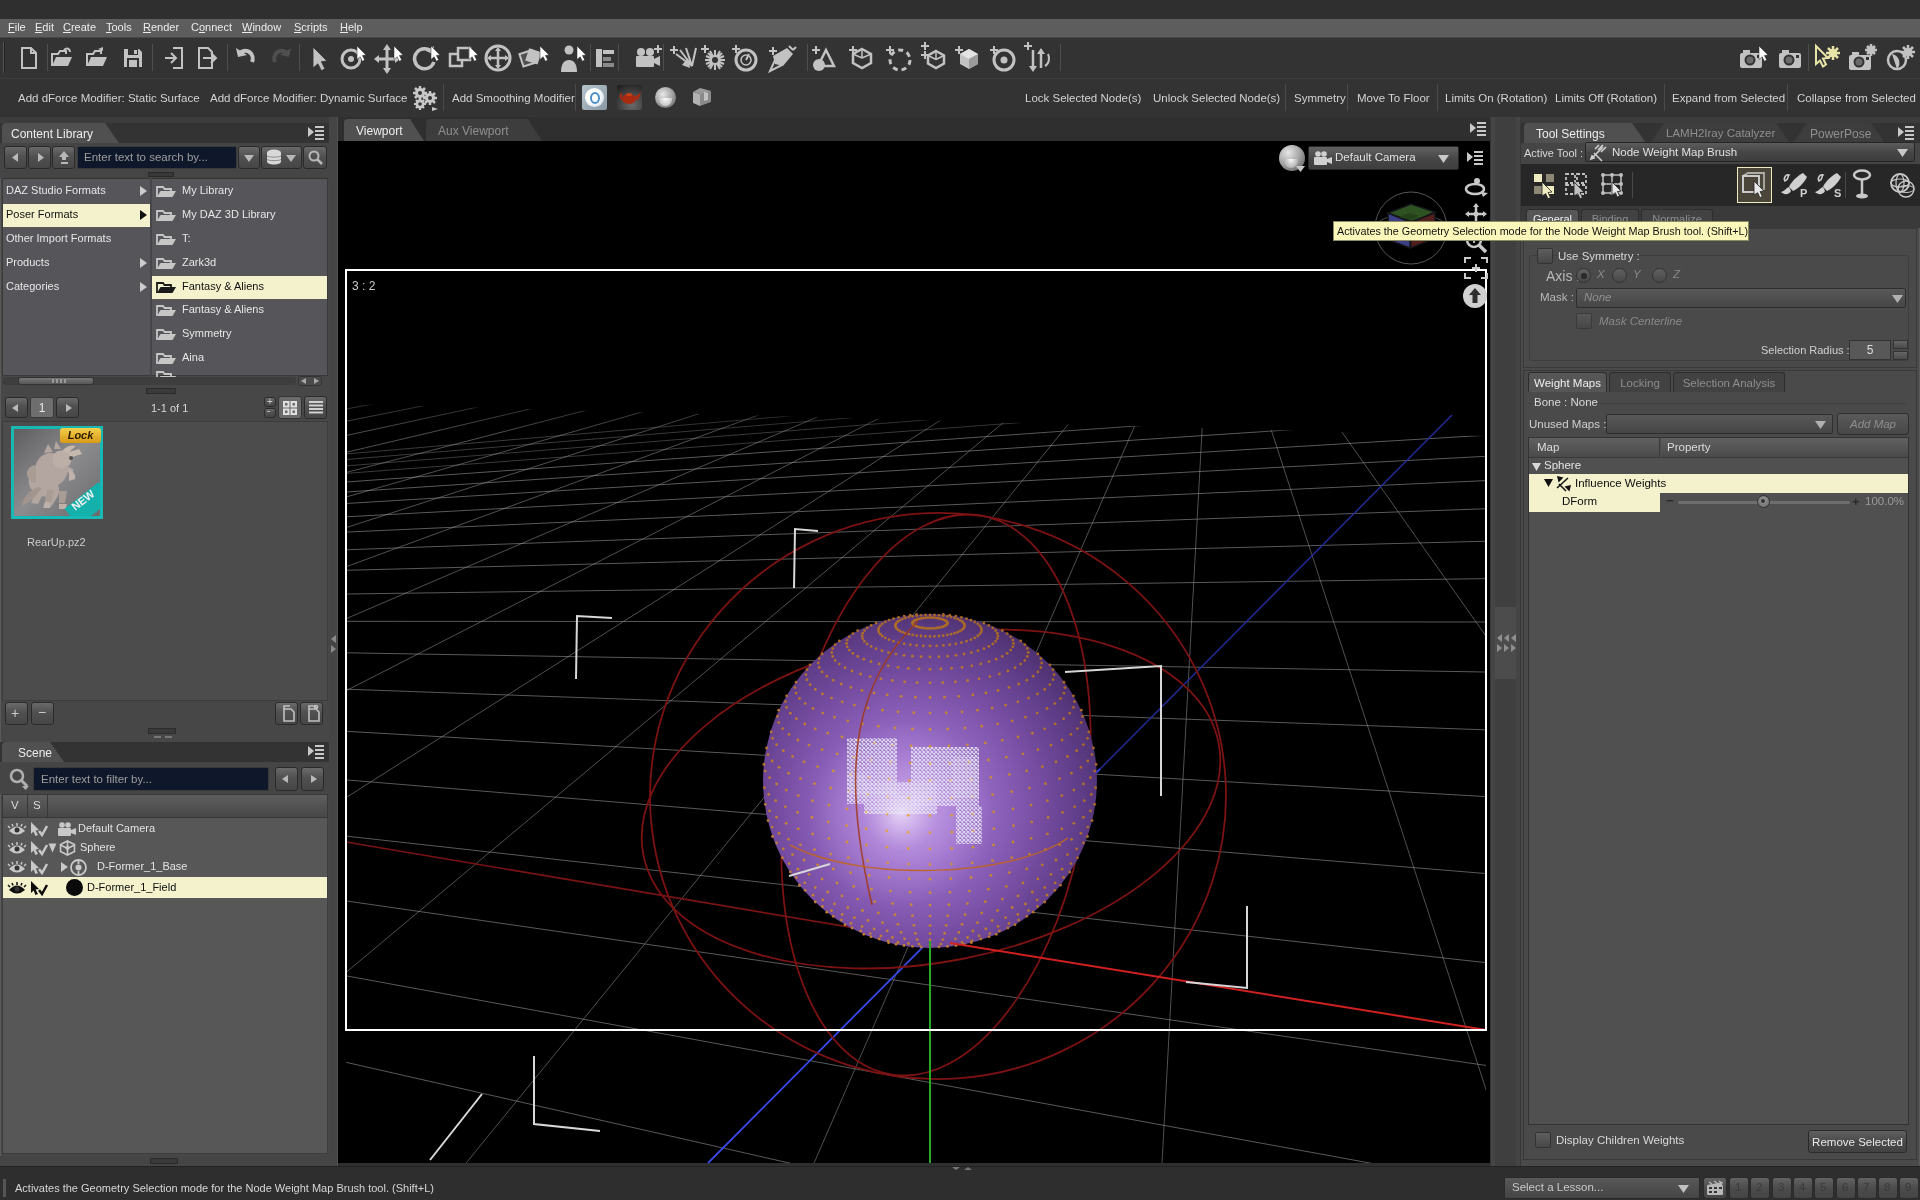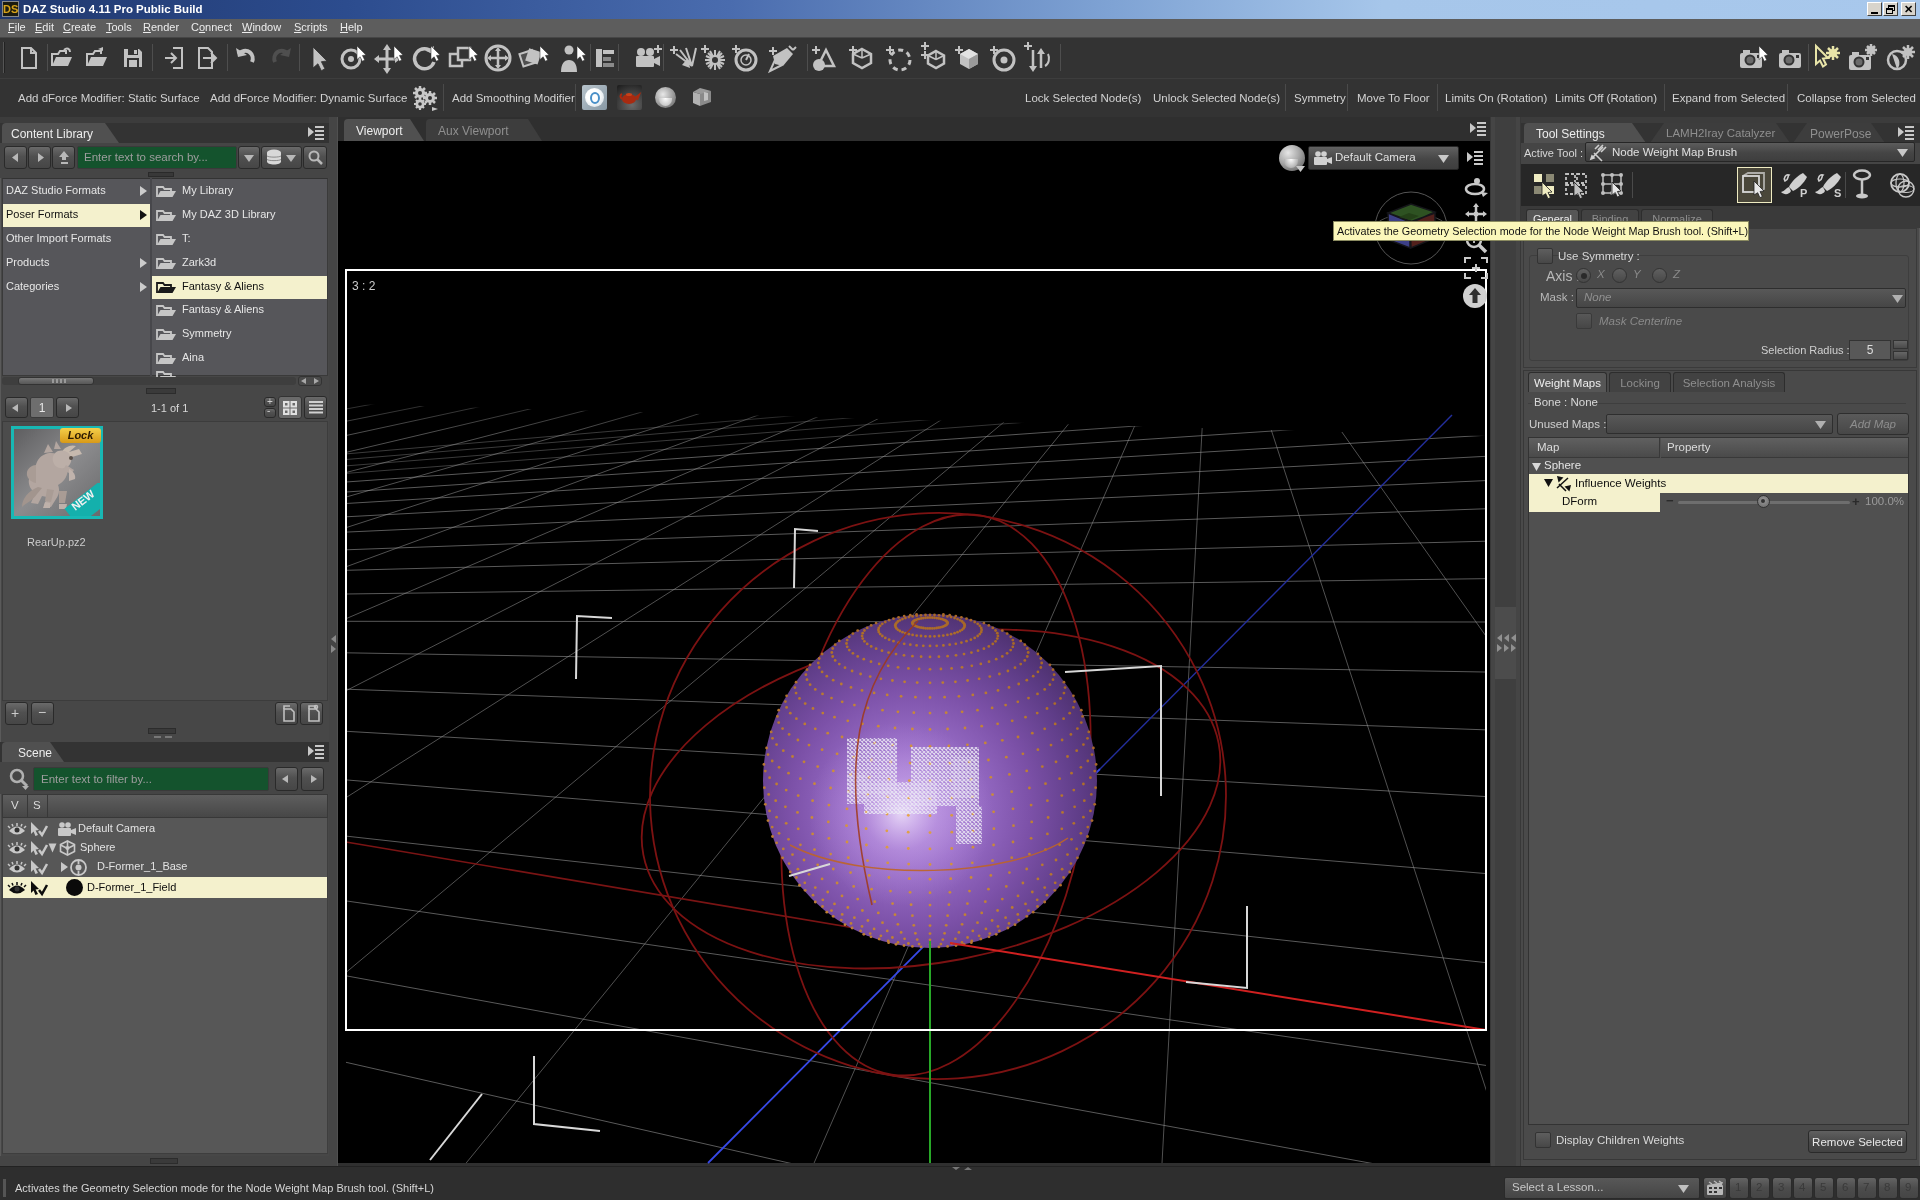--- a/index.html
+++ b/index.html
@@ -4,44 +4,31 @@
 *{margin:0;padding:0;box-sizing:border-box;}
 html,body{width:1920px;height:1200px;overflow:hidden;background:#2f2f2f;
  font-family:"Liberation Sans",sans-serif;}
 #root{position:absolute;left:0;top:0;width:1920px;height:1200px;}
 .abs{position:absolute;}
 .tx{position:absolute;white-space:nowrap;}
 .btn{position:absolute;background:linear-gradient(#6a6a6a,#505050 45%,#464646);
  border:1px solid #2a2a2a;border-radius:3px;}
 .btn2{position:absolute;background:linear-gradient(#636363,#4c4c4c 50%,#454545);
  border:1px solid #2b2b2b;border-radius:3px;}
-.inp{position:absolute;background:#14532d;border:1px solid #3a3a3a;
+.inp{position:absolute;background:#0f172a;border:1px solid #3a3a3a;
  border-radius:2px;color:#a3a3a3;}
 .tab{position:absolute;background:#505050;border-radius:4px 10px 0 0;
  color:#ededed;padding-left:15px;}
 .tabi{position:absolute;background:#3d3d3d;border-radius:4px 10px 0 0;
  color:#8f8f8f;}
 .cream{background:#f4f1cd;}
 svg{position:absolute;overflow:visible;}
 </style></head>
 <body>
 <div id="root">
-<div class="abs" style="left:0;top:0;width:1920px;height:19px;
-background:linear-gradient(90deg,#20386e 0%,#2c4c8e 18%,#4a6cae 38%,#7fa3d4 58%,#a6c6ea 72%,#a8c8ec 100%);">
-<div class="abs" style="left:2px;top:1px;width:17px;height:16px;background:#1b1b10;border:1px solid #888;color:#d6a21a;font-weight:bold;font-size:11px;text-align:center;line-height:15px;">DS</div>
-<div class="tx" style="left:23px;top:3px;color:#fff;font-size:11.5px;font-weight:bold;">DAZ Studio 4.11 Pro Public Build</div>
-<div class="abs" style="left:1867px;top:2px;width:15px;height:14px;background:#d8d4cc;border:1px solid #fff;border-right-color:#404040;border-bottom-color:#404040;">
-        <div class="abs" style="left:3px;top:9px;width:7px;height:2px;background:#000;"></div>
-      </div>
-<div class="abs" style="left:1883px;top:2px;width:15px;height:14px;background:#d8d4cc;border:1px solid #fff;border-right-color:#404040;border-bottom-color:#404040;">
- <div class="abs" style="left:4px;top:2px;width:7px;height:6px;border:1px solid #000;border-top-width:2px;"></div>
- <div class="abs" style="left:2px;top:5px;width:7px;height:6px;border:1px solid #000;border-top-width:2px;background:#d8d4cc;"></div>
-      </div>
-<div class="abs" style="left:1901px;top:2px;width:15px;height:14px;background:#d8d4cc;border:1px solid #fff;border-right-color:#404040;border-bottom-color:#404040;color:#000;font-size:11px;font-weight:bold;text-align:center;line-height:13px;">✕</div>
-</div>
     <div class="abs" style="left:0;top:19px;width:1920px;height:24px;background:#5d5d5d;">
       <div class="tx" style="left:8px;top:2px;color:#ececec;font-size:11px;"><span style="text-decoration:underline;">F</span>ile</div>
       <div class="tx" style="left:35px;top:2px;color:#ececec;font-size:11px;"><span style="text-decoration:underline;">E</span>dit</div>
       <div class="tx" style="left:63px;top:2px;color:#ececec;font-size:11px;"><span style="text-decoration:underline;">C</span>reate</div>
       <div class="tx" style="left:106px;top:2px;color:#ececec;font-size:11px;"><span style="text-decoration:underline;">T</span>ools</div>
       <div class="tx" style="left:143px;top:2px;color:#ececec;font-size:11px;"><span style="text-decoration:underline;">R</span>ender</div>
       <div class="tx" style="left:191px;top:2px;color:#ececec;font-size:11px;">C<span style="text-decoration:underline;">o</span>nnect</div>
       <div class="tx" style="left:242px;top:2px;color:#ececec;font-size:11px;"><span style="text-decoration:underline;">W</span>indow</div>
       <div class="tx" style="left:294px;top:2px;color:#ececec;font-size:11px;text-align:right;"><span style="text-decoration:underline;">S</span>cripts</div>
       <div class="tx" style="left:340px;top:2px;color:#ececec;font-size:11px;"><span style="text-decoration:underline;">H</span>elp</div>

